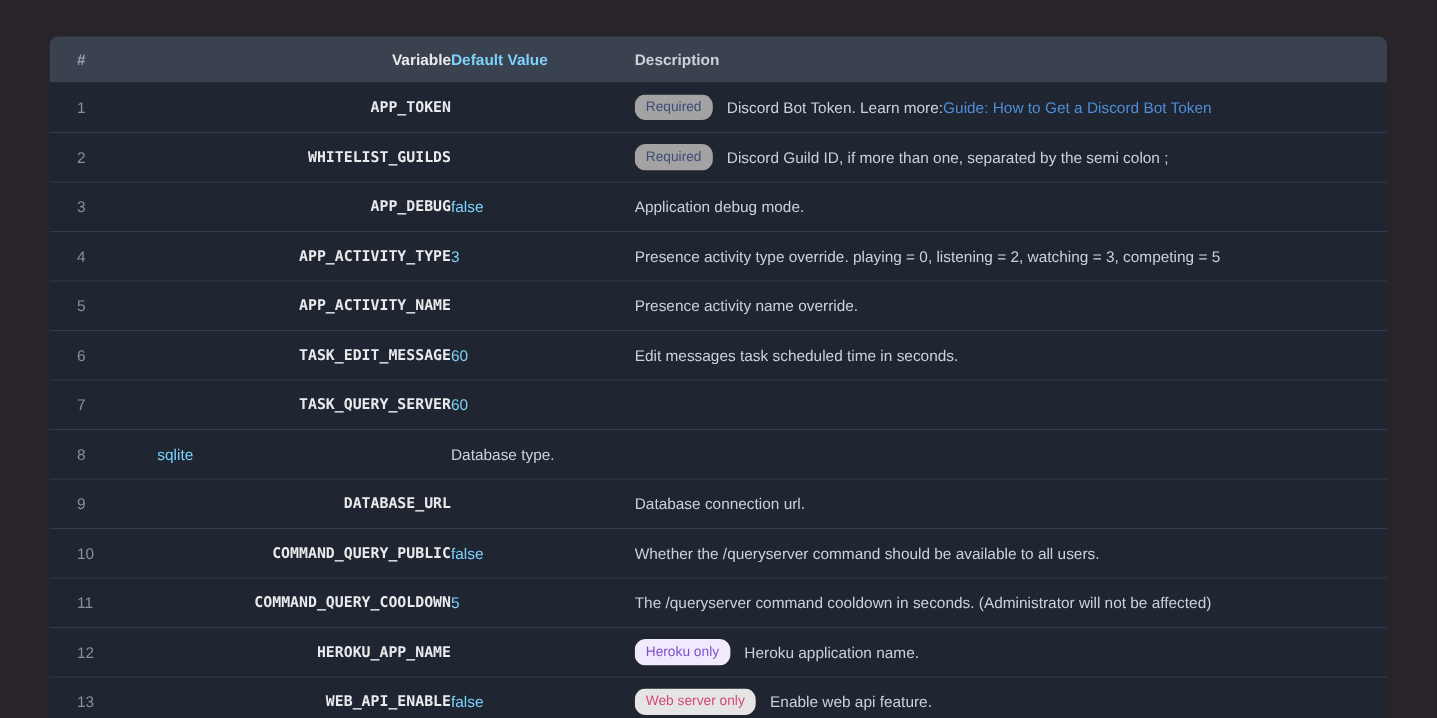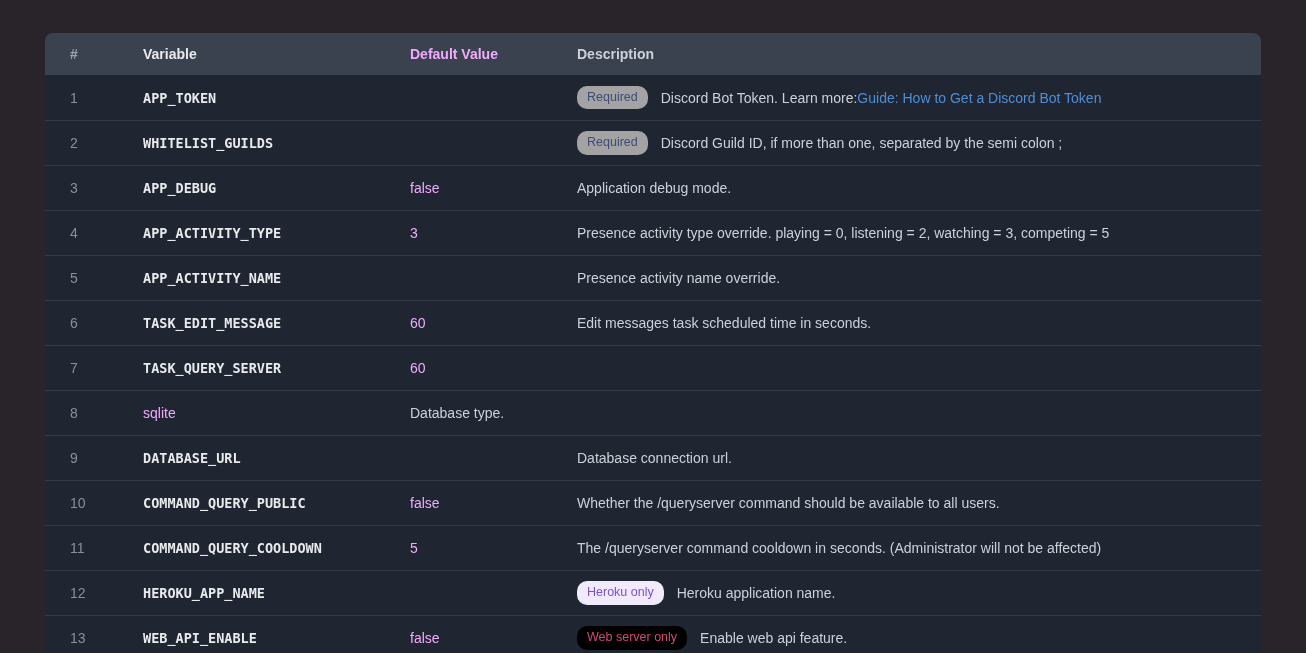--- a/index.html
+++ b/index.html
@@ -39,36 +39,37 @@
     white-space: nowrap;
   }
   .cell.num { padding-left: 25px; color: #899099; font-size: 14px; }
   .header .cell { color: #9aa3ae; font-size: 14px; font-weight: bold; }
   .header .cell.num { color: #9aa3ae; }
   .cell.variable {
     font-family: "DejaVu Sans Mono", "Liberation Mono", monospace;
     font-size: 13.5px;
     font-weight: 600;
     color: #e8eaec;
+    text-align: right;
   }
   .header .cell.variable { font-family: "Liberation Sans", sans-serif; font-weight: bold; font-size: 14px; }
-  .cell.default { color: #f0abfc; font-size: 14px; }
+  .cell.default { color: #7dd3fc; font-size: 14px; }
   .cell.desc { color: #ccd1d9; font-size: 14px; display: flex; align-items: center; }
   .badge {
     display: inline-block;
     font-size: 12.5px;
     line-height: 1;
     padding: 5px 10px 6px 10px;
     border-radius: 10px;
     margin-right: 13px;
     font-weight: normal;
   }
   .badge-required { background: #a3a3a3; color: #3e4c78; }
   .badge-heroku   { background: #f0eafc; color: #7e50cf; padding-left: 10px; }
-  .badge-webserver{ background: #000000; color: #d2487c; }
+  .badge-webserver{ background: #e5e5e5; color: #d2487c; }
   .desc-link { color: #4f8ed6; text-decoration: none; }
 </style>
 </head>
 <body>
 
 <div class="table-wrap">
   <div class="env-table">
     <div class="row header">
       <div class="cell num">#</div>
       <div class="cell variable">Variable</div>

